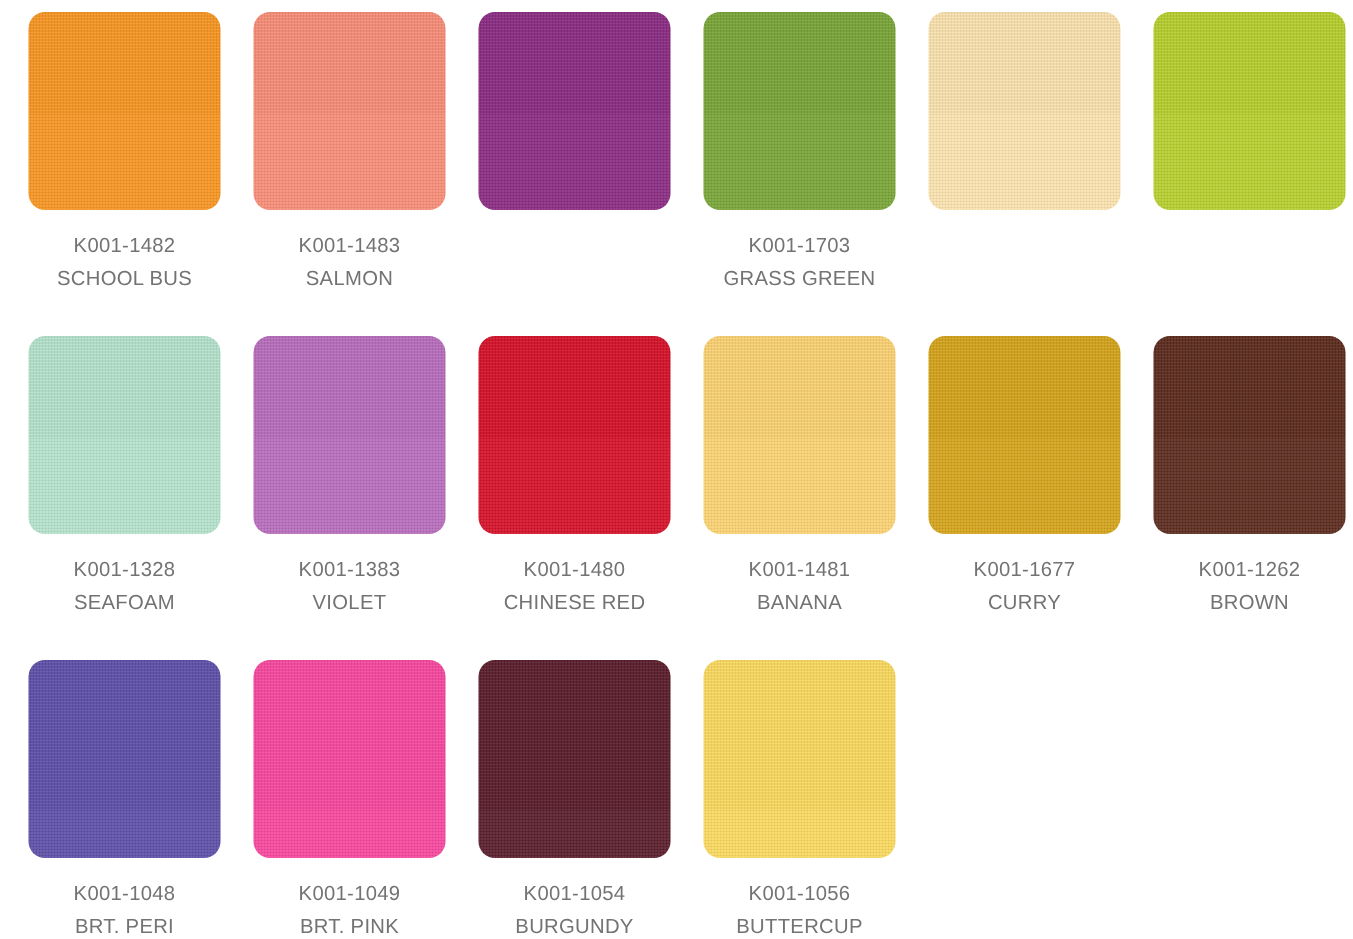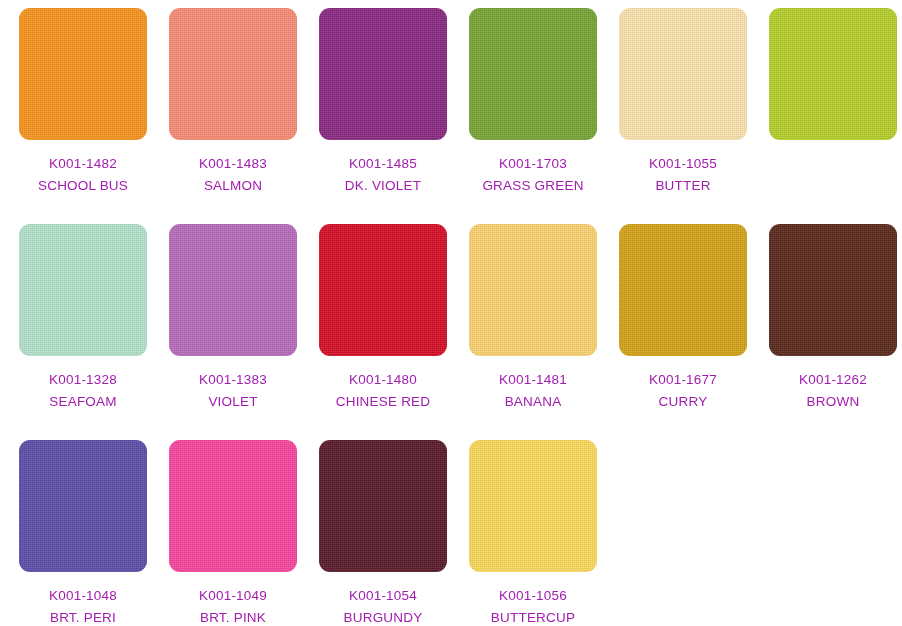--- a/index.html
+++ b/index.html
@@ -55,21 +55,21 @@
         rgba(255,255,255,0.05) 0px,
         rgba(255,255,255,0.05) 1px,
         rgba(0,0,0,0.04) 1px,
         rgba(0,0,0,0.04) 2px);
     pointer-events: none;
   }
 
   .swatch-label {
     margin-top: 13px;
     text-align: center;
-    color: #a21caf;
+    color: #737373;
     font-size: 13.5px;
     line-height: 22px;
     letter-spacing: 0.2px;
     white-space: nowrap;
   }
   .swatch-code { display: block; }
   .swatch-name { display: block; }
 </style>
 </head>
 <body style="background: rgb(255, 255, 255);">
@@ -84,38 +84,30 @@
     </div>
     <div class="swatch-cell">
       <div class="swatch-chip" style="background: rgb(247, 140, 118);"></div>
       <div class="swatch-label">
         <span class="swatch-code">K001-1483</span>
         <span class="swatch-name">SALMON</span>
       </div>
     </div>
     <div class="swatch-cell">
       <div class="swatch-chip" style="background: rgb(138, 42, 130);"></div>
-      <div class="swatch-label">
-        <span class="swatch-code">K001-1485</span>
-        <span class="swatch-name">DK. VIOLET</span>
-      </div>
     </div>
     <div class="swatch-cell">
       <div class="swatch-chip" style="background: rgb(120, 164, 54);"></div>
       <div class="swatch-label">
         <span class="swatch-code">K001-1703</span>
         <span class="swatch-name">GRASS GREEN</span>
       </div>
     </div>
     <div class="swatch-cell">
       <div class="swatch-chip" style="background: rgb(250, 226, 175);"></div>
-      <div class="swatch-label">
-        <span class="swatch-code">K001-1055</span>
-        <span class="swatch-name">BUTTER</span>
-      </div>
     </div>
     <div class="swatch-cell">
       <div class="swatch-chip" style="background: rgb(182, 206, 44);"></div>
     </div>
     <div class="swatch-cell">
       <div class="swatch-chip" style="background: rgb(181, 226, 204);"></div>
       <div class="swatch-label">
         <span class="swatch-code">K001-1328</span>
         <span class="swatch-name">SEAFOAM</span>
       </div>

